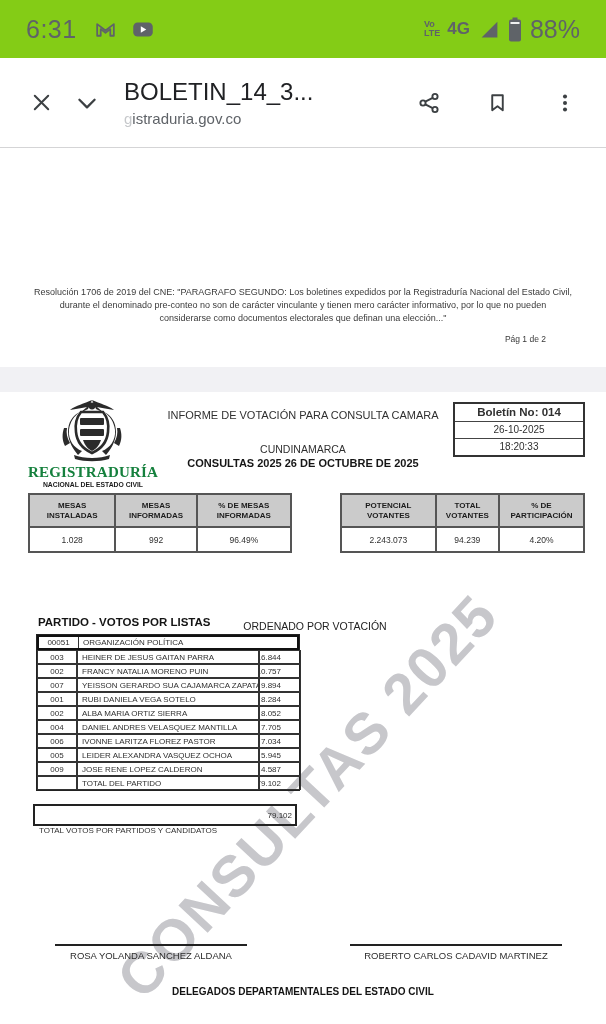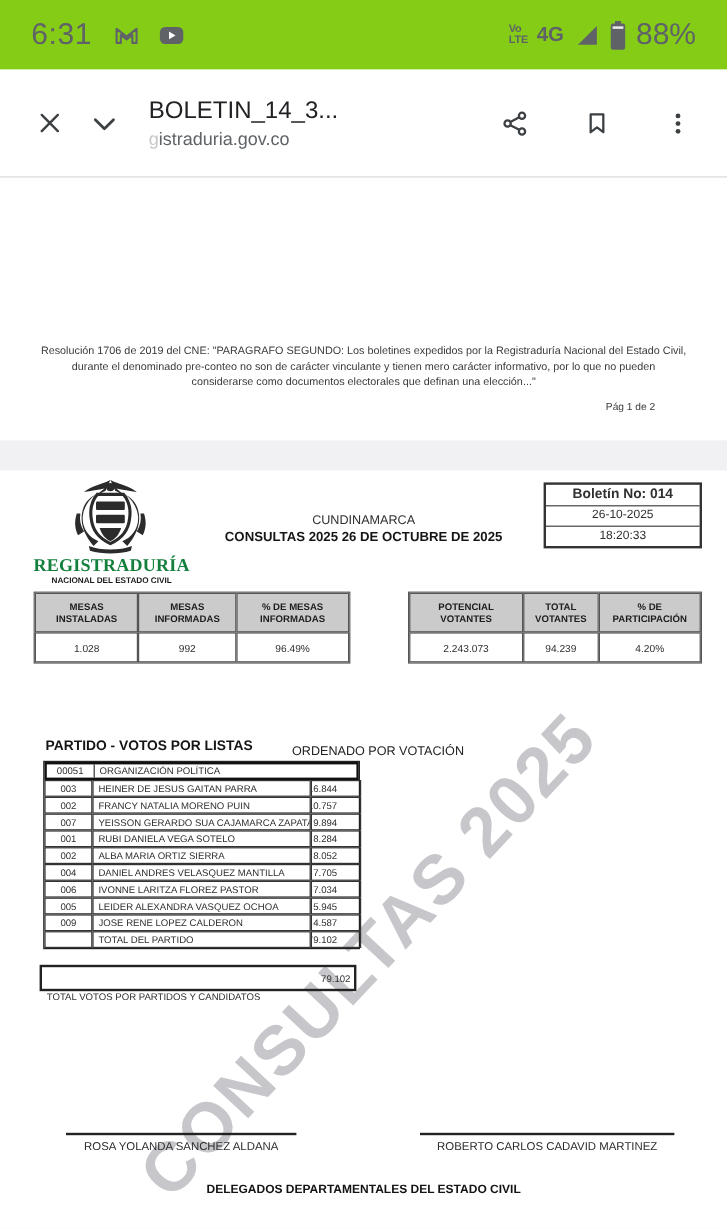--- a/index.html
+++ b/index.html
@@ -15,21 +15,21 @@
   .volte { font-size: 9px; font-weight: bold; line-height: .95; text-align: left; }
   .net-type { font-size: 17px; font-weight: 600; margin-right: 2px; }
   .sb-batt-pct { font-size: 25px; }
 
   
   .app-bar { height: 90px; display: flex; align-items: center; padding: 0 18px;
     background: #fff; border-bottom: 1px solid #e4e4e6; position: relative; }
   .ab-btn { width: 46px; height: 46px; display: flex; align-items: center; justify-content: center;
     flex: 0 0 auto; }
   .ab-title-block { margin-left: 14px; overflow: hidden; flex: 1 1 auto; }
-  .ab-title { font-size: 20px; color: #202124; white-space: nowrap; }
+  .ab-title { font-size: 24px; color: #202124; white-space: nowrap; }
   .ab-url { font-size: 15px; color: #5f6368; margin-top: 4px; white-space: nowrap; }
   .ab-url .faded { color: #c6c8cb; }
   .ab-right { display: flex; align-items: center; gap: 22px; margin-left: 8px; }
   .bar-shadow { position: absolute; left: 0; right: 0; top: 100%; height: 14px;
     background: linear-gradient(rgba(0,0,0,.07), rgba(0,0,0,0)); pointer-events: none; }
 
   
   .viewer { height: 875px; background: #f1f1f4; }
   .pdf-page { background: #fff; position: relative; color: #303030; }
   .page-1 { height: 219px; }
@@ -219,20 +219,21 @@
         <path d="M29 42 H47 C45 48 42 51 38 53 C34 51 31 48 29 42 Z"></path>
         <path d="M10 30 C8 36 8 42 11 48 L16 45 C13 40 12 35 13 30 Z"></path>
         <path d="M66 30 C68 36 68 42 65 48 L60 45 C63 40 64 35 63 30 Z"></path>
         <path d="M20 57 C30 61 46 61 56 57 L55 61 C45 64 31 64 21 61 Z"></path>
       </svg>
     </span>
     <div class="org-name z1">REGISTRADURÍA</div>
     <div class="org-sub z1">NACIONAL DEL ESTADO CIVIL</div>
 
     <div class="head-center z1">
+      <div class="hc-sub">INFORME DE VOTACIÓN PARA CONSULTA CAMARA</div>
       <div class="hc-region">CUNDINAMARCA</div>
       <div class="hc-event">CONSULTAS 2025 26 DE OCTUBRE DE 2025</div>
     </div>
 
     <div class="bol-box z1">
       <div class="bol-row first">Boletín No: 014</div>
       <div class="bol-row">26-10-2025</div>
       <div class="bol-row">18:20:33</div>
     </div>
 

